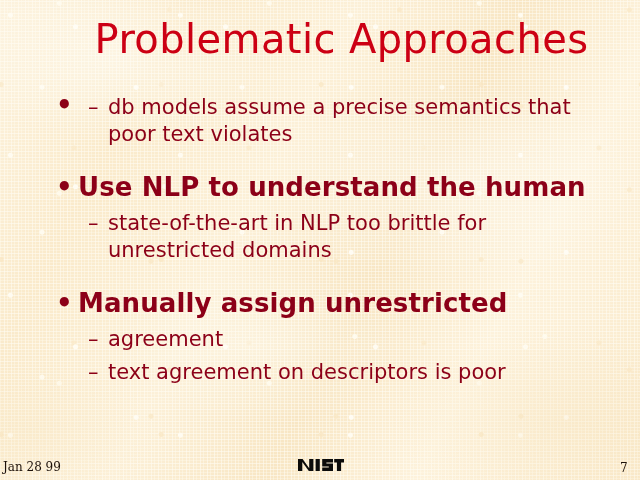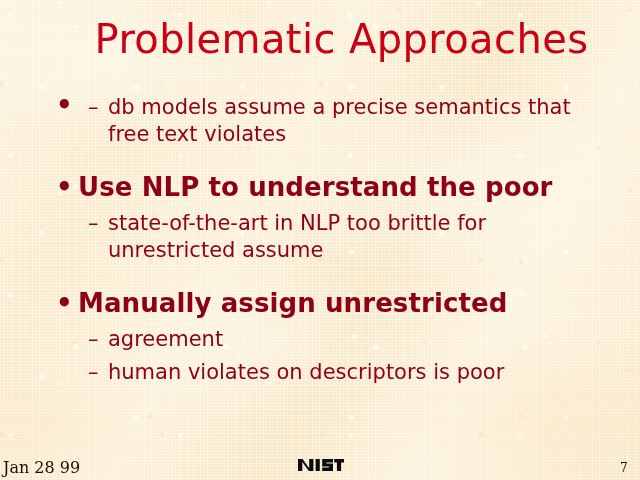--- a/index.html
+++ b/index.html
@@ -134,21 +134,21 @@
 
   .sp-1 { height:6px; }
   .sp-2 { height:14px; }
   .sp-3 { height:14px; }
 
   
   #footer-date {
     position:absolute;
     left:3px; top:461px;
     font-family:"DejaVu Serif", serif;
-    font-size:16px;
+    font-size:12px;
     line-height:13px;
     color:#1c1008;
     white-space:nowrap;
   }
   #footer-logo {
     position:absolute;
     left:298px; top:455px;
     width:46px; height:20px;
   }
   #footer-logo svg { display:block; }
@@ -173,53 +173,53 @@
 
   <div id="body">
 
     <div class="group">
       <div class="lvl1">
         <span class="marker">•</span>
       </div>
       <div class="sp-1"></div>
       <div class="lvl2">
         <span class="marker">–</span>
-        <span class="txt">db models assume a precise semantics that free text violates</span>
+        <span class="txt">db models assume a precise semantics that poor text violates</span>
       </div>
     </div>
 
     <div class="sp-2"></div>
 
     <div class="group">
       <div class="lvl1">
         <span class="marker">•</span>
-        <span class="txt">Use NLP to understand the poor</span>
+        <span class="txt">Use NLP to understand the human</span>
       </div>
       <div class="sp-1"></div>
       <div class="lvl2">
         <span class="marker">–</span>
-        <span class="txt">state-of-the-art in NLP too brittle for unrestricted assume</span>
+        <span class="txt">state-of-the-art in NLP too brittle for unrestricted domains</span>
       </div>
     </div>
 
     <div class="sp-3"></div>
 
     <div class="group">
       <div class="lvl1">
         <span class="marker">•</span>
         <span class="txt">Manually assign unrestricted</span>
       </div>
       <div class="sp-1"></div>
       <div class="lvl2">
         <span class="marker">–</span>
         <span class="txt">agreement</span>
       </div>
       <div class="lvl2" style="margin-top:6px;">
         <span class="marker">–</span>
-        <span class="txt">human violates on descriptors is poor</span>
+        <span class="txt">text agreement on descriptors is poor</span>
       </div>
     </div>
 
   </div>
 
   <div id="footer-date">Jan 28 99</div>
 
   <div id="footer-logo">
     <svg width="46" height="20" viewBox="0 0 46 20" aria-hidden="true">
       <g fill="#0b0b0b">

